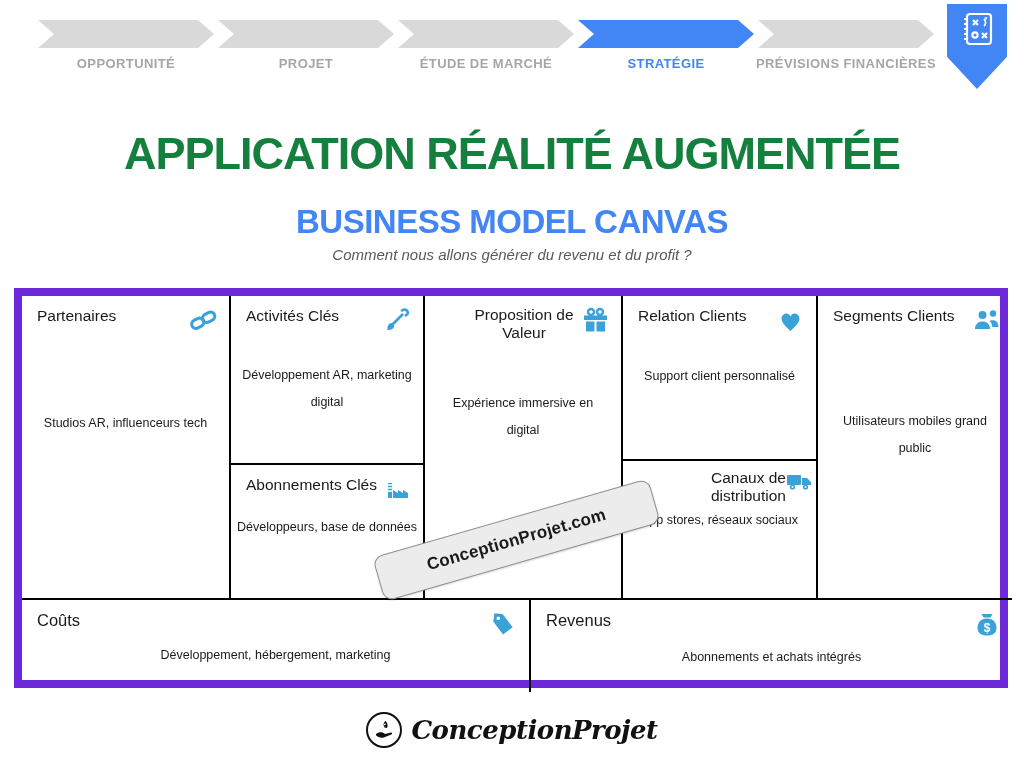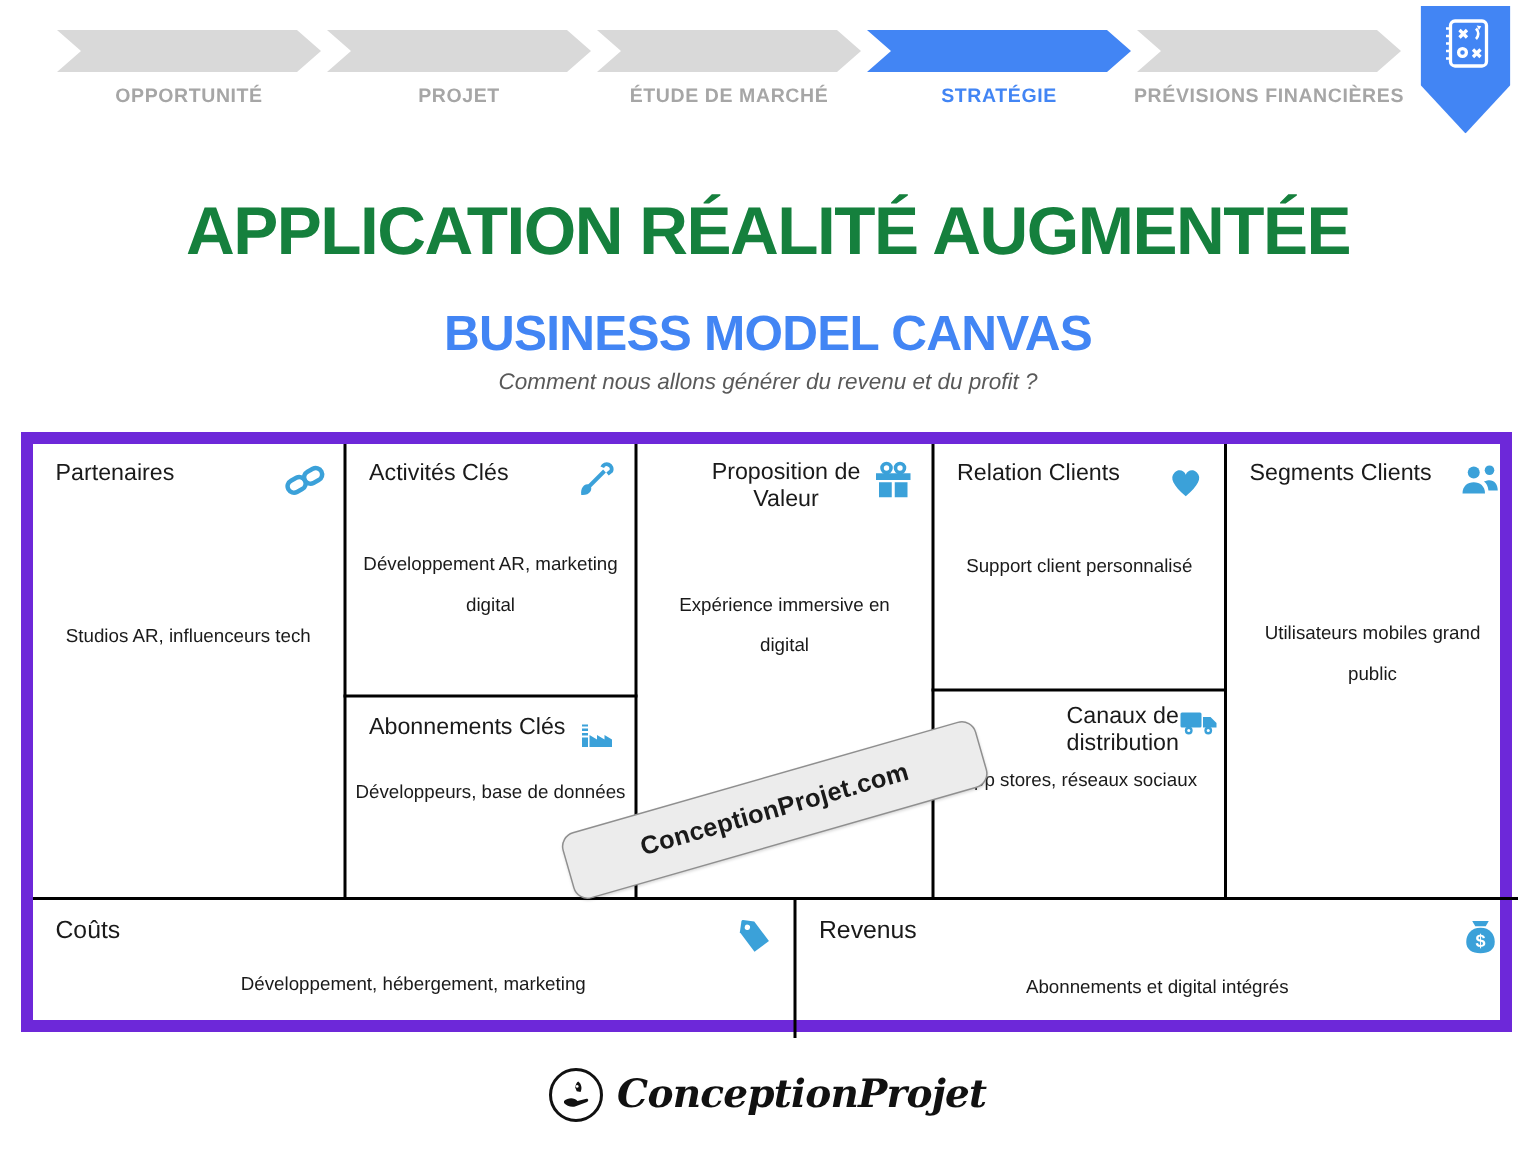--- a/index.html
+++ b/index.html
@@ -287,21 +287,21 @@
     <div class="cell-head">
       <span class="cell-title">Revenus</span>
       <span class="cell-icon">
         <svg width="26" height="26" viewBox="0 0 26 26" fill="currentColor">
           <path d="M9.5 5.5 L7.5 2 h11 l-2 3.5 z"></path>
           <path d="M13 6.5 c6.2 0 9.5 4.2 9.5 9.5 0 5-3.8 7.5-9.5 7.5 s-9.5-2.5-9.5-7.5 c0-5.3 3.3-9.5 9.5-9.5 z"></path>
           <text x="13" y="19.5" text-anchor="middle" font-size="12" font-weight="bold" fill="#fff" font-family="Liberation Sans, sans-serif">$</text>
         </svg>
       </span>
     </div>
-    <div class="cell-content">Abonnements et digital intégrés</div>
+    <div class="cell-content">Abonnements et achats intégrés</div>
   </div>
 </div>
 
 <div class="watermark">ConceptionProjet.com</div>
 
 <div class="footer">
   <span class="footer-icon">
     <svg width="24" height="24" viewBox="0 0 24 24">
       <g fill="#111">
         <path d="M13.5 3 c2 1.5 2.8 4.5 1.5 7 l-2.5-.5 -1-2.5 c.2-2 1-3.5 2-4 z"></path>

